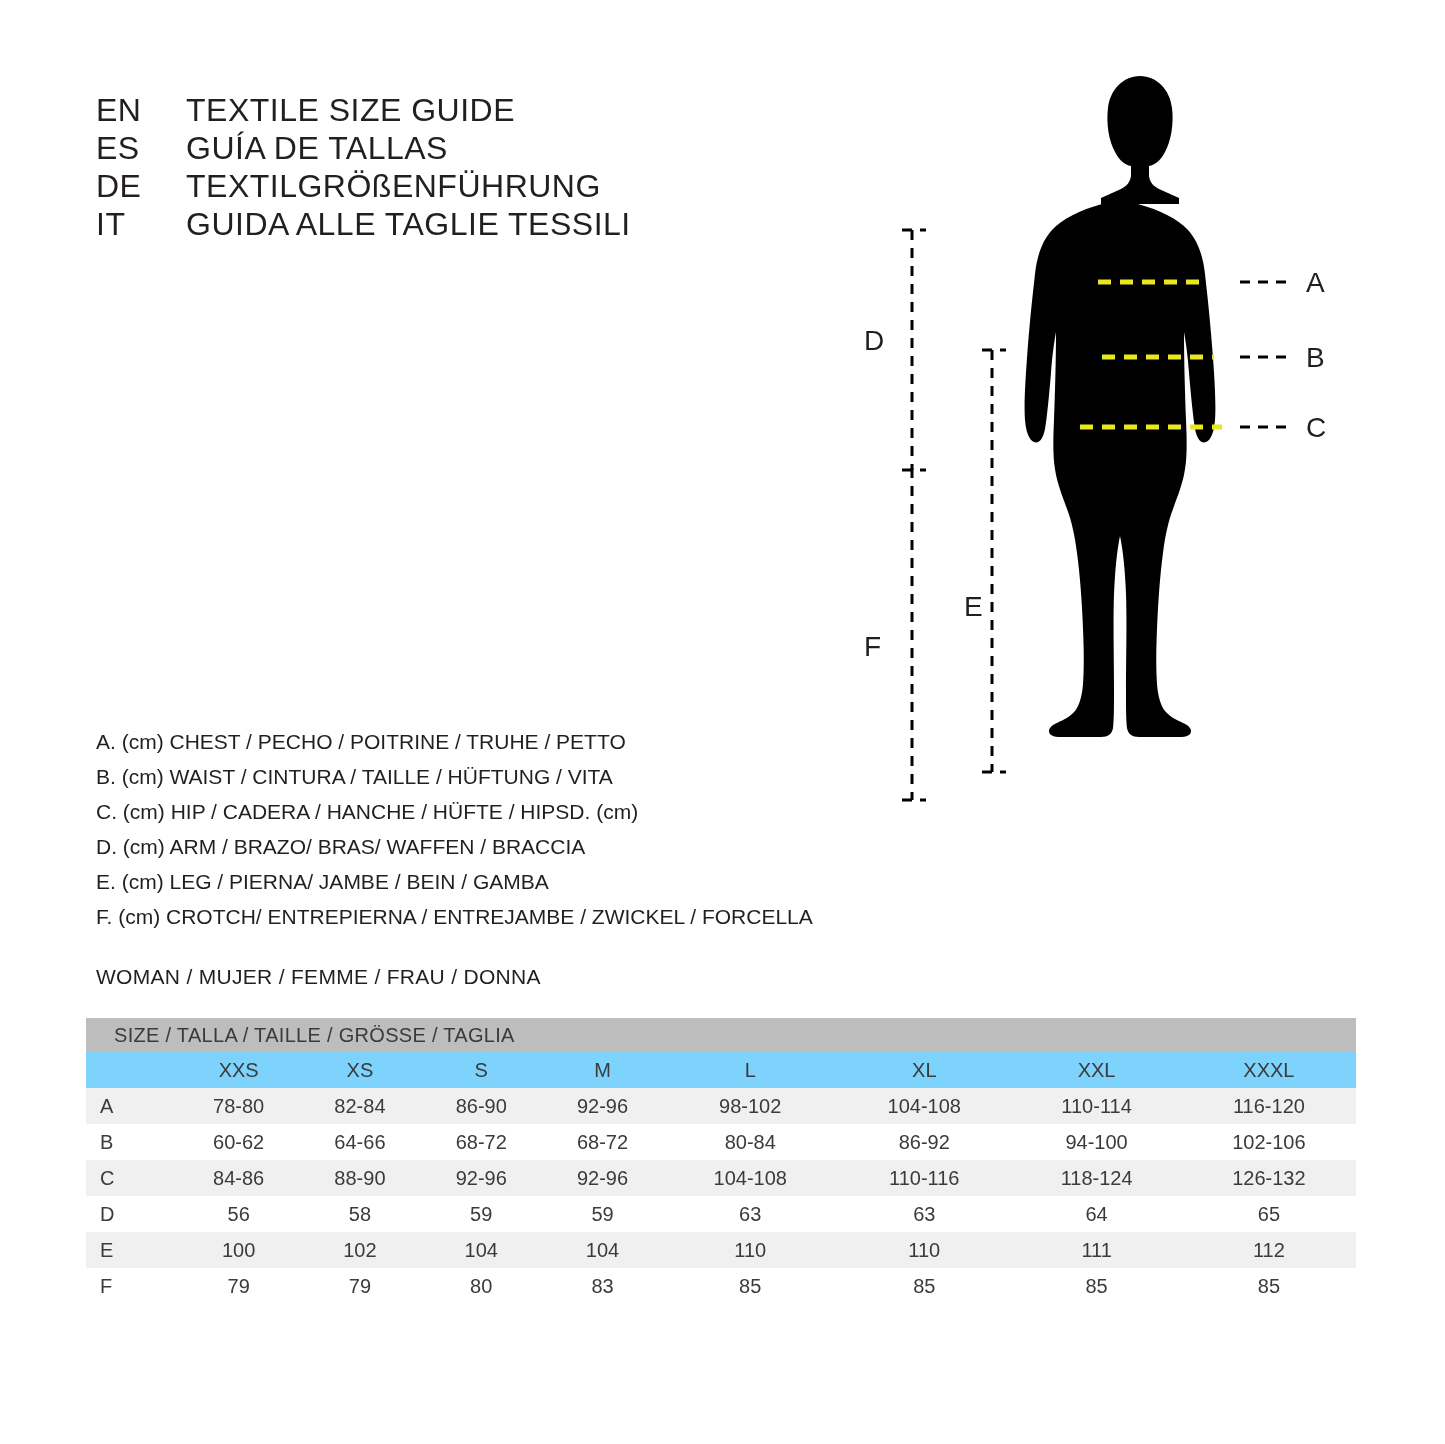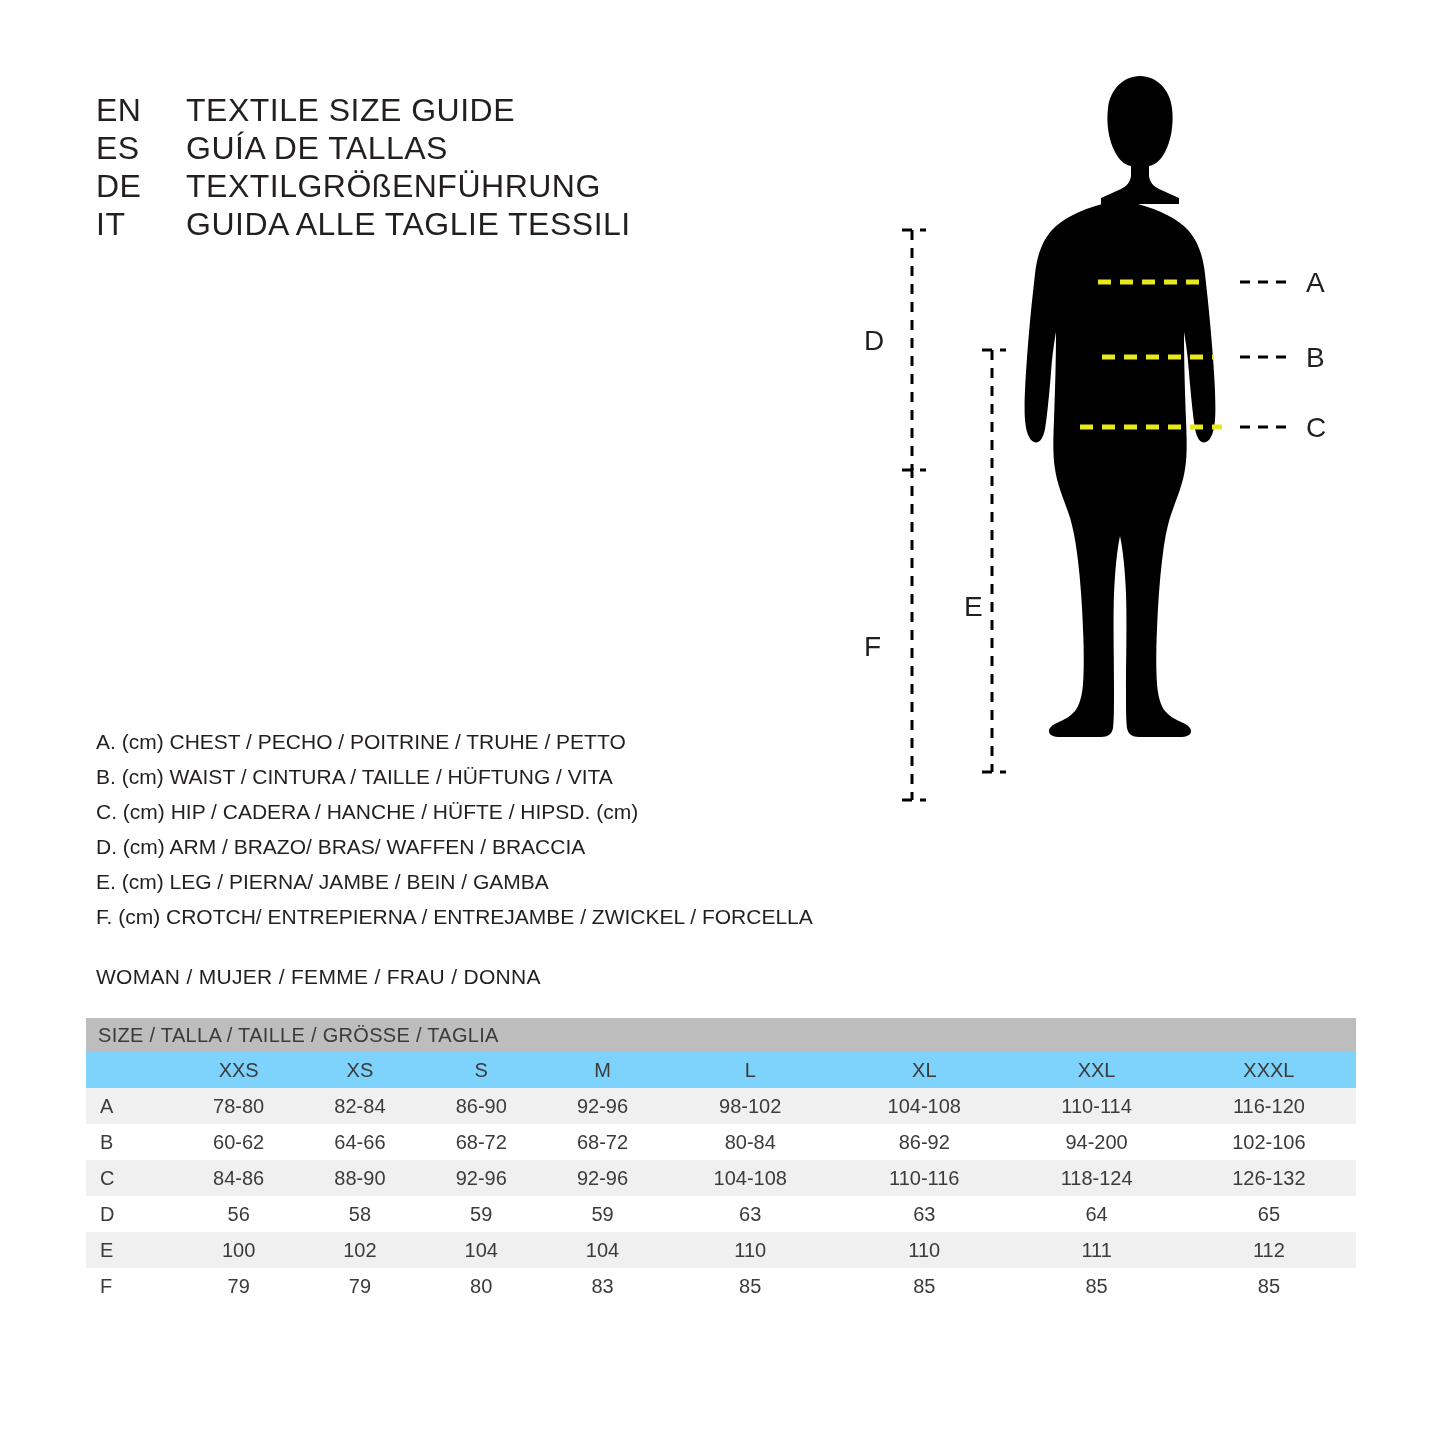--- a/index.html
+++ b/index.html
@@ -84,21 +84,21 @@
     padding: 0;
     margin: 0;
     font-weight: normal;
     text-align: center;
     height: 30px;
     color: #3b3b3b;
   }
   .size-table .hdr-row th {
     background: #bdbdbd;
     text-align: left;
-    padding-left: 12px;
+    padding-left: 28px;
     height: 34px;
     font-size: 20px;
     color: #3b3b3b;
     letter-spacing: 0.3px;
   }
   .size-table .cols-row td {
     background: #7dd3fc;
     height: 36px;
     font-size: 20px;
   }
@@ -246,21 +246,21 @@
       <td>116-120</td>
     </tr>
     <tr class="plain">
       <td class="row-label">B</td>
       <td>60-62</td>
       <td>64-66</td>
       <td>68-72</td>
       <td>68-72</td>
       <td>80-84</td>
       <td>86-92</td>
-      <td>94-200</td>
+      <td>94-100</td>
       <td>102-106</td>
     </tr>
     <tr class="shade">
       <td class="row-label">C</td>
       <td>84-86</td>
       <td>88-90</td>
       <td>92-96</td>
       <td>92-96</td>
       <td>104-108</td>
       <td>110-116</td>

